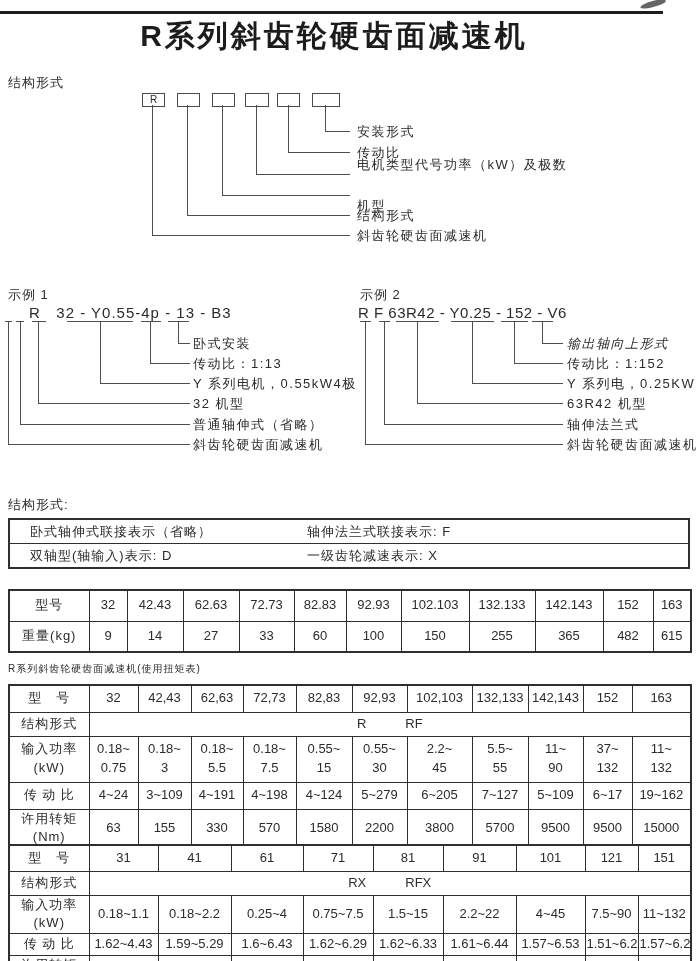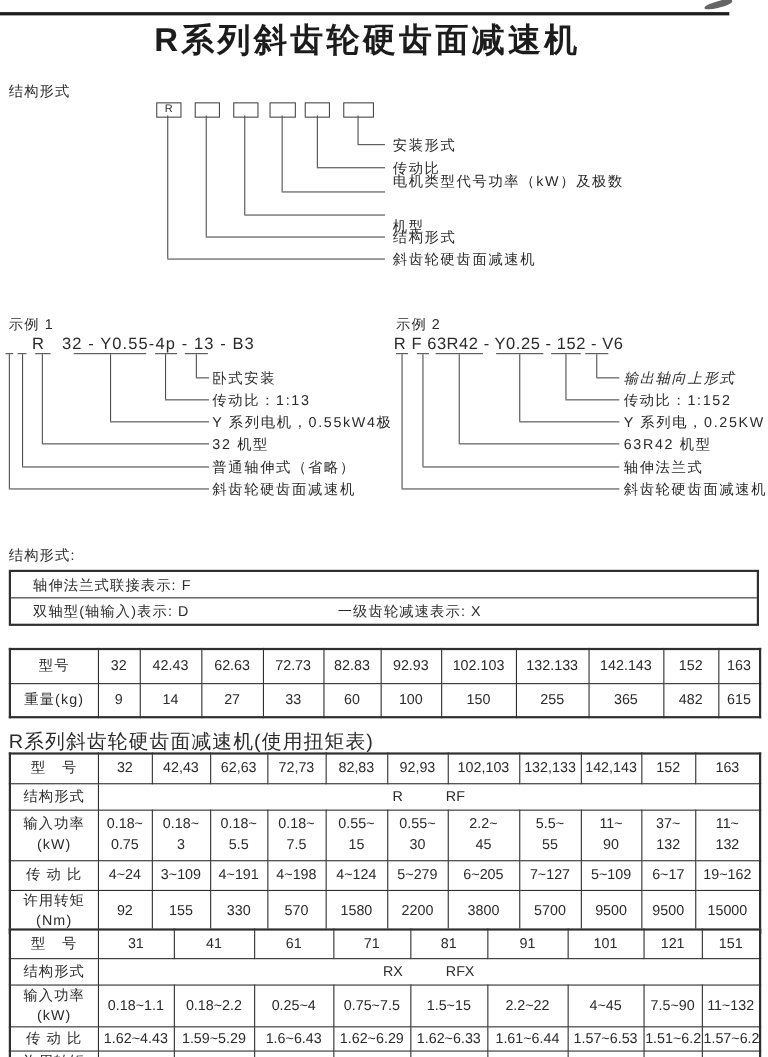--- a/index.html
+++ b/index.html
@@ -19,21 +19,21 @@
   .model-str{position:absolute;font-size:15px;letter-spacing:1px;white-space:pre;color:#2b2b2b;}
   .struct-table{position:absolute;left:8px;top:518px;width:678px;border:2px solid #2f2f2f;}
   .struct-row{display:grid;grid-template-columns:277px 1fr;height:23px;align-items:center;}
   .struct-row:first-child{border-bottom:1px solid #2f2f2f;}
   .struct-cell{padding-left:20px;font-size:13px;letter-spacing:1px;white-space:pre;}
   table.tbl{position:absolute;border-collapse:collapse;table-layout:fixed;
             border:2px solid #2f2f2f;background:#fff;}
   table.tbl td{border:1px solid #2f2f2f;text-align:center;font-size:13px;
                padding:0 1px;white-space:pre-line;line-height:1.45;color:#2b2b2b;}
   td.rowlabel{letter-spacing:1px;}
-  .caption{position:absolute;font-size:18px;letter-spacing:1px;color:#2b2b2b;}
+  .caption{position:absolute;font-size:10px;letter-spacing:1px;color:#2b2b2b;}
 </style>
 </head>
 <body>
 
 <div class="page">
 
   <div class="top-rule"></div>
   <div class="smudge"></div>
 
   <h1 class="title">R系列斜齿轮硬齿面减速机</h1>
@@ -70,20 +70,21 @@
   <div class="diag-label" style="left:567px;top:335px;font-style:italic;">输出轴向上形式</div>
   <div class="diag-label" style="left:567px;top:355px;">传动比：1:152</div>
   <div class="diag-label" style="left:567px;top:375px;">Y 系列电，0.25KW</div>
   <div class="diag-label" style="left:567px;top:395px;">63R42 机型</div>
   <div class="diag-label" style="left:567px;top:416px;">轴伸法兰式</div>
   <div class="diag-label" style="left:567px;top:436px;">斜齿轮硬齿面减速机</div>
 
   <div class="sec-label" style="left:8px;top:496px;">结构形式:</div>
   <div class="struct-table">
     <div class="struct-row">
+      <div class="struct-cell">卧式轴伸式联接表示（省略）</div>
       <div class="struct-cell">轴伸法兰式联接表示: F</div>
     </div>
     <div class="struct-row">
       <div class="struct-cell">双轴型(轴输入)表示: D</div>
       <div class="struct-cell">一级齿轮减速表示: X</div>
     </div>
   </div>
 
   <table class="tbl" style="left:8px;top:589px;width:682px;">
     <colgroup>
@@ -202,21 +203,21 @@
           <td>4~124</td>
           <td>5~279</td>
           <td>6~205</td>
           <td>7~127</td>
           <td>5~109</td>
           <td>6~17</td>
           <td>19~162</td>
         </tr>
     <tr style="height:27px">
       <td class="rowlabel">许用转矩(Nm)</td>
-    <td>92</td>
+    <td>63</td>
           <td>155</td>
           <td>330</td>
           <td>570</td>
           <td>1580</td>
           <td>2200</td>
           <td>3800</td>
           <td>5700</td>
           <td>9500</td>
           <td>9500</td>
           <td>15000</td>

